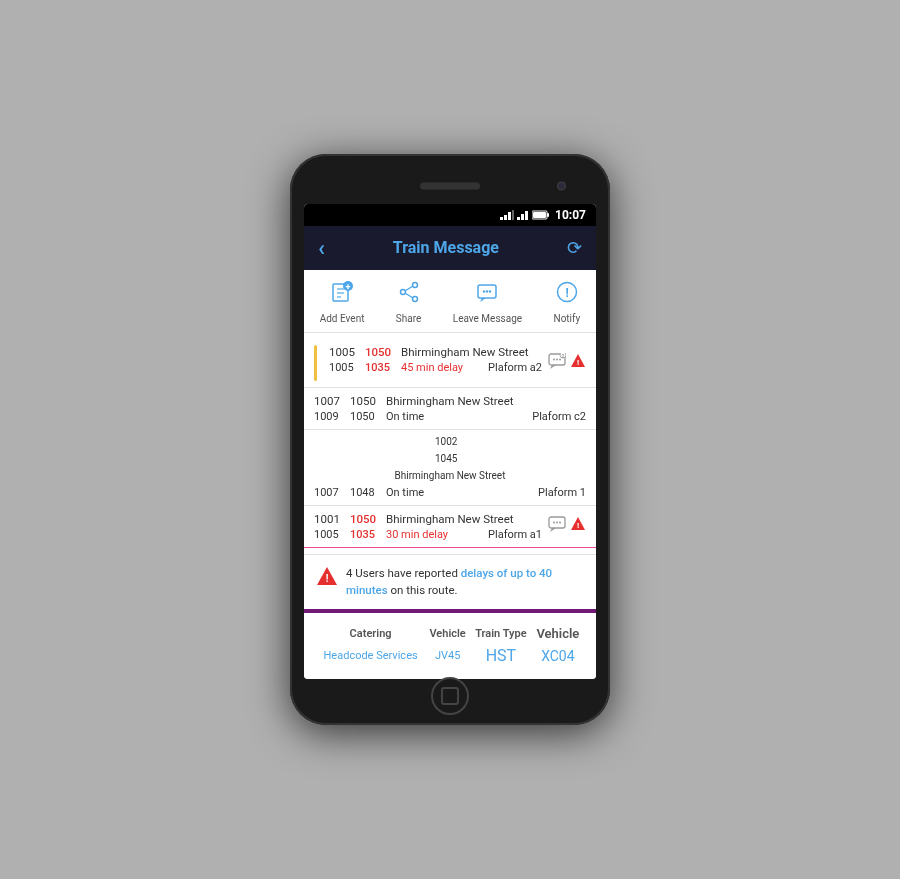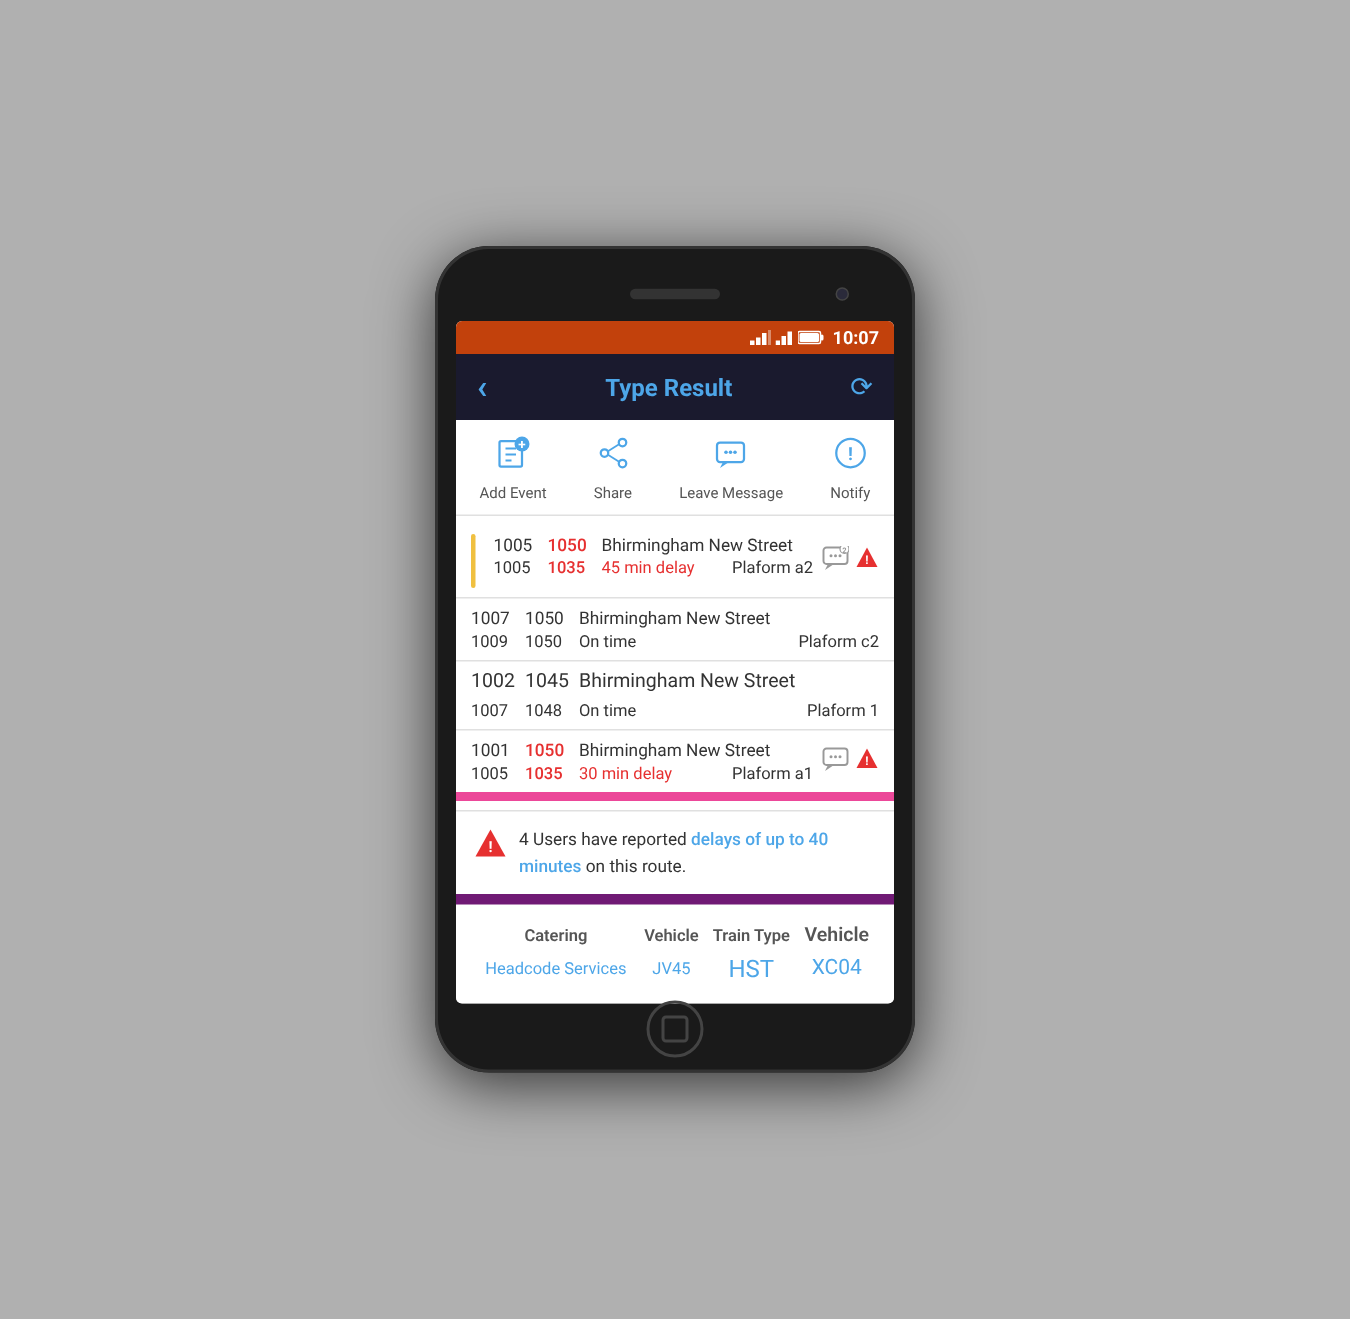--- a/index.html
+++ b/index.html
@@ -54,21 +54,21 @@
     }
 
     .phone-screen {
       background: #fff;
       border-radius: 4px;
       overflow: hidden;
       width: 100%;
     }
 
     .status-bar {
-      background: #c2410c;
+      background: #000000;
       color: #fff;
       font-size: 11px;
       padding: 3px 10px;
       display: flex;
       justify-content: flex-end;
       align-items: center;
       gap: 5px;
       height: 22px;
     }
 
@@ -164,21 +164,21 @@
     }
 
     .alert-banner .warn-tri {
       color: #e63030;
       font-size: 18px;
       flex-shrink: 0;
       margin-top: 1px;
     }
 
     .info-table {
-      border-top: 7px solid #701a75;
+      border-top: 4px solid #701a75;
       padding: 10px 12px 12px;
       background: #fff;
     }
 
     .info-table table {
       width: 100%;
       font-size: 11px;
       border-collapse: collapse;
     }
 
@@ -253,21 +253,21 @@
           <rect x="0" y="1" width="15" height="8" rx="1" fill="none" stroke="white" stroke-width="1"></rect>
           <rect x="15" y="3" width="2" height="4" rx="1" fill="white"></rect>
           <rect x="1" y="2" width="13" height="6" rx="1" fill="white"></rect>
         </svg>
       </div>
       <span class="time">10:07</span>
     </div>
 
     <div class="app-header">
       <span class="back-btn" style="font-size:22px; color:#4da6e8;">‹</span>
-      <span class="title">Type Result</span>
+      <span class="title">Train Message</span>
       <span class="refresh-btn" style="color:#4da6e8; font-size:18px;">⟳</span>
     </div>
 
     <div class="toolbar">
 
       <div class="toolbar-item">
         <span class="icon">
           <svg width="24" height="24" viewBox="0 0 24 24" fill="none">
             <rect x="3" y="4" width="15" height="17" rx="1" stroke="#4da6e8" stroke-width="1.5" fill="none"></rect>
             <line x1="7" y1="9" x2="14" y2="9" stroke="#4da6e8" stroke-width="1.2"></line>
@@ -363,34 +363,34 @@
         </div>
         <div style="display:flex; align-items:center; gap:6px; font-size:11px;">
           <span style="color:#333; min-width:30px;">1009</span>
           <span style="color:#333; min-width:30px;">1050</span>
           <span style="color:#333;">On time</span>
           <span style="color:#333; margin-left:auto;">Plaform c2</span>
         </div>
       </div>
 
       <div style="padding: 6px 10px 6px 10px; border-bottom: 1px solid #e0e0e0;">
-        <div style="display:flex; align-items:center; gap:6px; font-size:13px; margin-bottom:5px;">
+        <div style="display:flex; align-items:center; gap:6px; font-size:10px; margin-bottom:5px;flex-direction:column;">
           <span style="color:#333; min-width:30px;">1002</span>
           <span style="color:#333; min-width:30px;">1045</span>
           <span style="color:#333; flex:1;">Bhirmingham New Street</span>
         </div>
         <div style="display:flex; align-items:center; gap:6px; font-size:11px;">
           <span style="color:#333; min-width:30px;">1007</span>
           <span style="color:#333; min-width:30px;">1048</span>
           <span style="color:#333;">On time</span>
           <span style="color:#333; margin-left:auto;padding-left:48px;">Plaform 1</span>
         </div>
       </div>
 
-      <div style="padding: 6px 10px 6px 10px; border-bottom: 6px solid #ec4899; display:flex; align-items:flex-end; gap:6px;">
+      <div style="padding: 6px 10px 6px 10px; border-bottom: 1px solid #ec4899; display:flex; align-items:flex-end; gap:6px;">
         <div style="flex:1;">
           <div style="display:flex; align-items:center; gap:6px; font-size:11.5px; margin-bottom:2px;">
             <span style="color:#333; min-width:30px;">1001</span>
             <span style="color:#e63030; min-width:30px; font-weight:500;">1050</span>
             <span style="color:#333; flex:1;">Bhirmingham New Street</span>
           </div>
           <div style="display:flex; align-items:center; gap:6px; font-size:11px;">
             <span style="color:#333; min-width:30px;">1005</span>
             <span style="color:#e63030; min-width:30px; font-weight:500;">1035</span>
             <span style="color:#e63030;">30 min delay</span>

